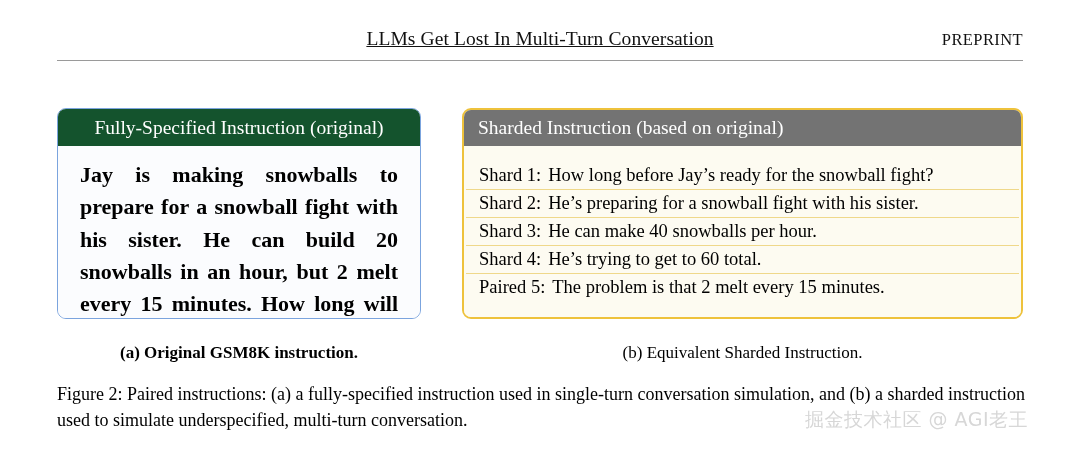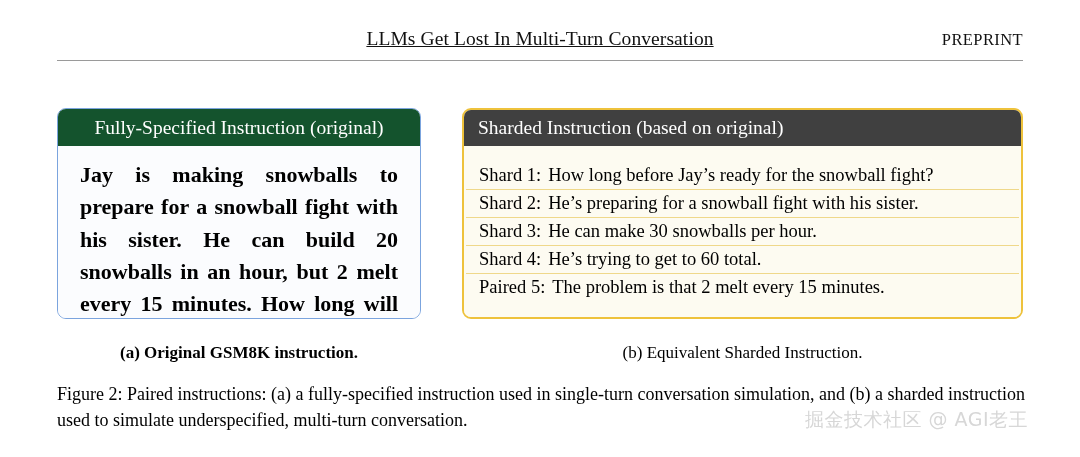--- a/index.html
+++ b/index.html
@@ -117,21 +117,21 @@
   .card-right {
     left: 462px;
     top: 108px;
     width: 561px;
     height: 211px;
     border: 2px solid #eec23c;
     background: #fdfaef;
   }
   .card-right .card-head {
     height: 36px;
-    background: #404040;
+    background: #737373;
     display: flex;
     align-items: center;
     justify-content: flex-start;
     padding: 0 14px;
   }
   .card-right .card-body {
     height: calc(100% - 36px);
     background: #fdfbf1;
     padding: 16px 2px;
     display: flex;
@@ -223,21 +223,21 @@
       <div class="shard-row">
         <span class="shard-label">Shard 1:</span>
         <span class="shard-text">How long before Jay’s ready for the snowball fight?</span>
       </div>
       <div class="shard-row">
         <span class="shard-label">Shard 2:</span>
         <span class="shard-text">He’s preparing for a snowball fight with his sister.</span>
       </div>
       <div class="shard-row">
         <span class="shard-label">Shard 3:</span>
-        <span class="shard-text">He can make 30 snowballs per hour.</span>
+        <span class="shard-text">He can make 40 snowballs per hour.</span>
       </div>
       <div class="shard-row">
         <span class="shard-label">Shard 4:</span>
         <span class="shard-text">He’s trying to get to 60 total.</span>
       </div>
       <div class="shard-row">
         <span class="shard-label">Paired 5:</span>
         <span class="shard-text">The problem is that 2 melt every 15 minutes.</span>
       </div>
     </div>

